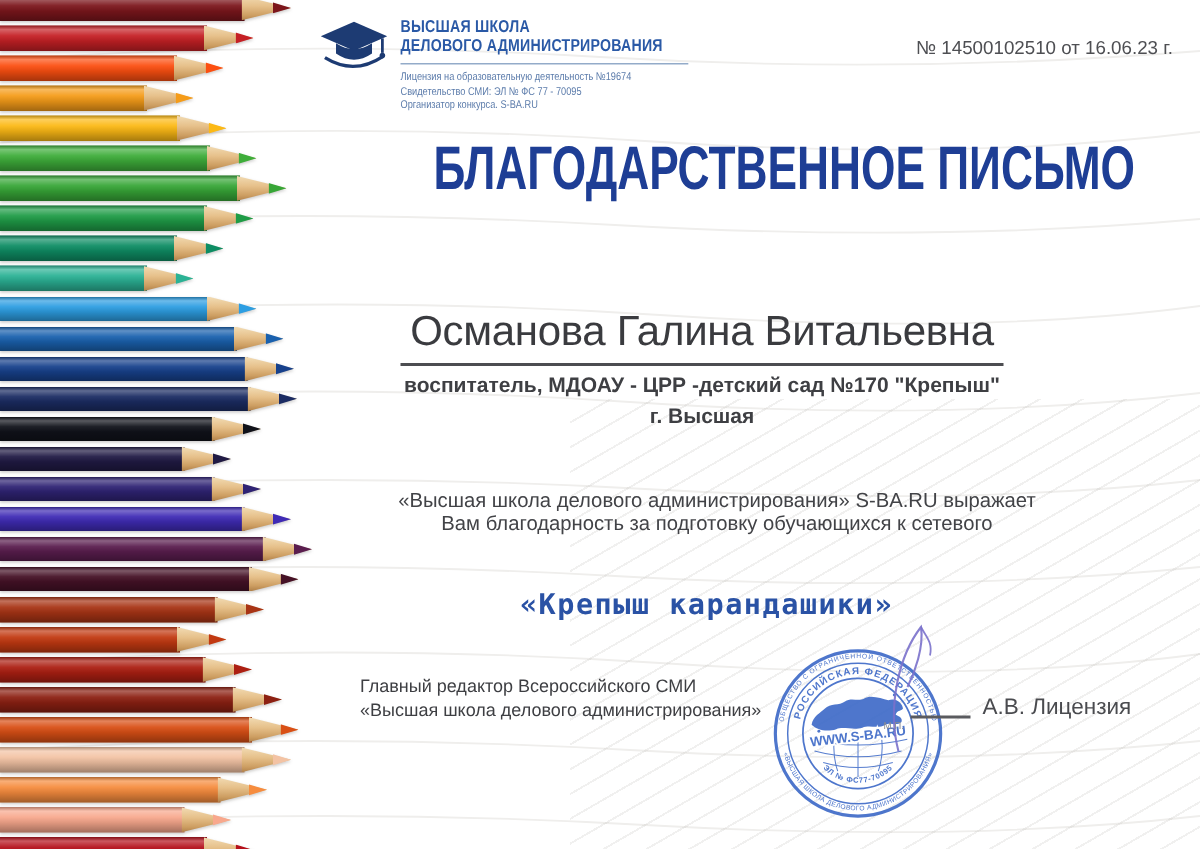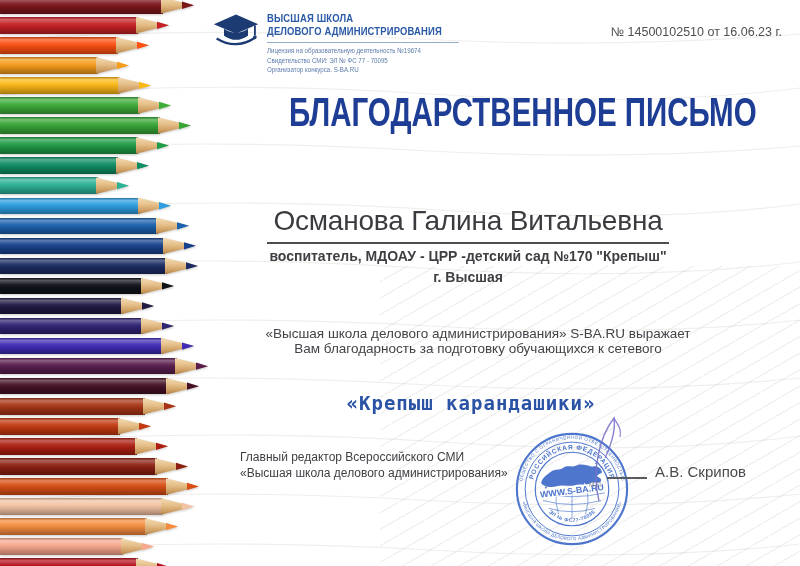--- a/index.html
+++ b/index.html
@@ -306,15 +306,15 @@
     </g>
   </svg>
 
   <svg class="signature-svg" viewBox="0 0 64 100" fill="none">
     <path d="M14,95 C6,64 15,30 29,12 C31,25 25,42 20,52" stroke="#7a71cb" stroke-width="1.4" opacity="0.9"></path>
     <path d="M29,12 C32,18 37,22 35,31" stroke="#7a71cb" stroke-width="1.2" opacity="0.9"></path>
   </svg>
 
   <div class="mp-label">М.П.</div>
   <div class="sig-line"></div>
-  <div class="signer-name">А.В. Скрипов</div>
+  <div class="signer-name">А.В. Лицензия</div>
 
 </div>
 
 </body></html>

